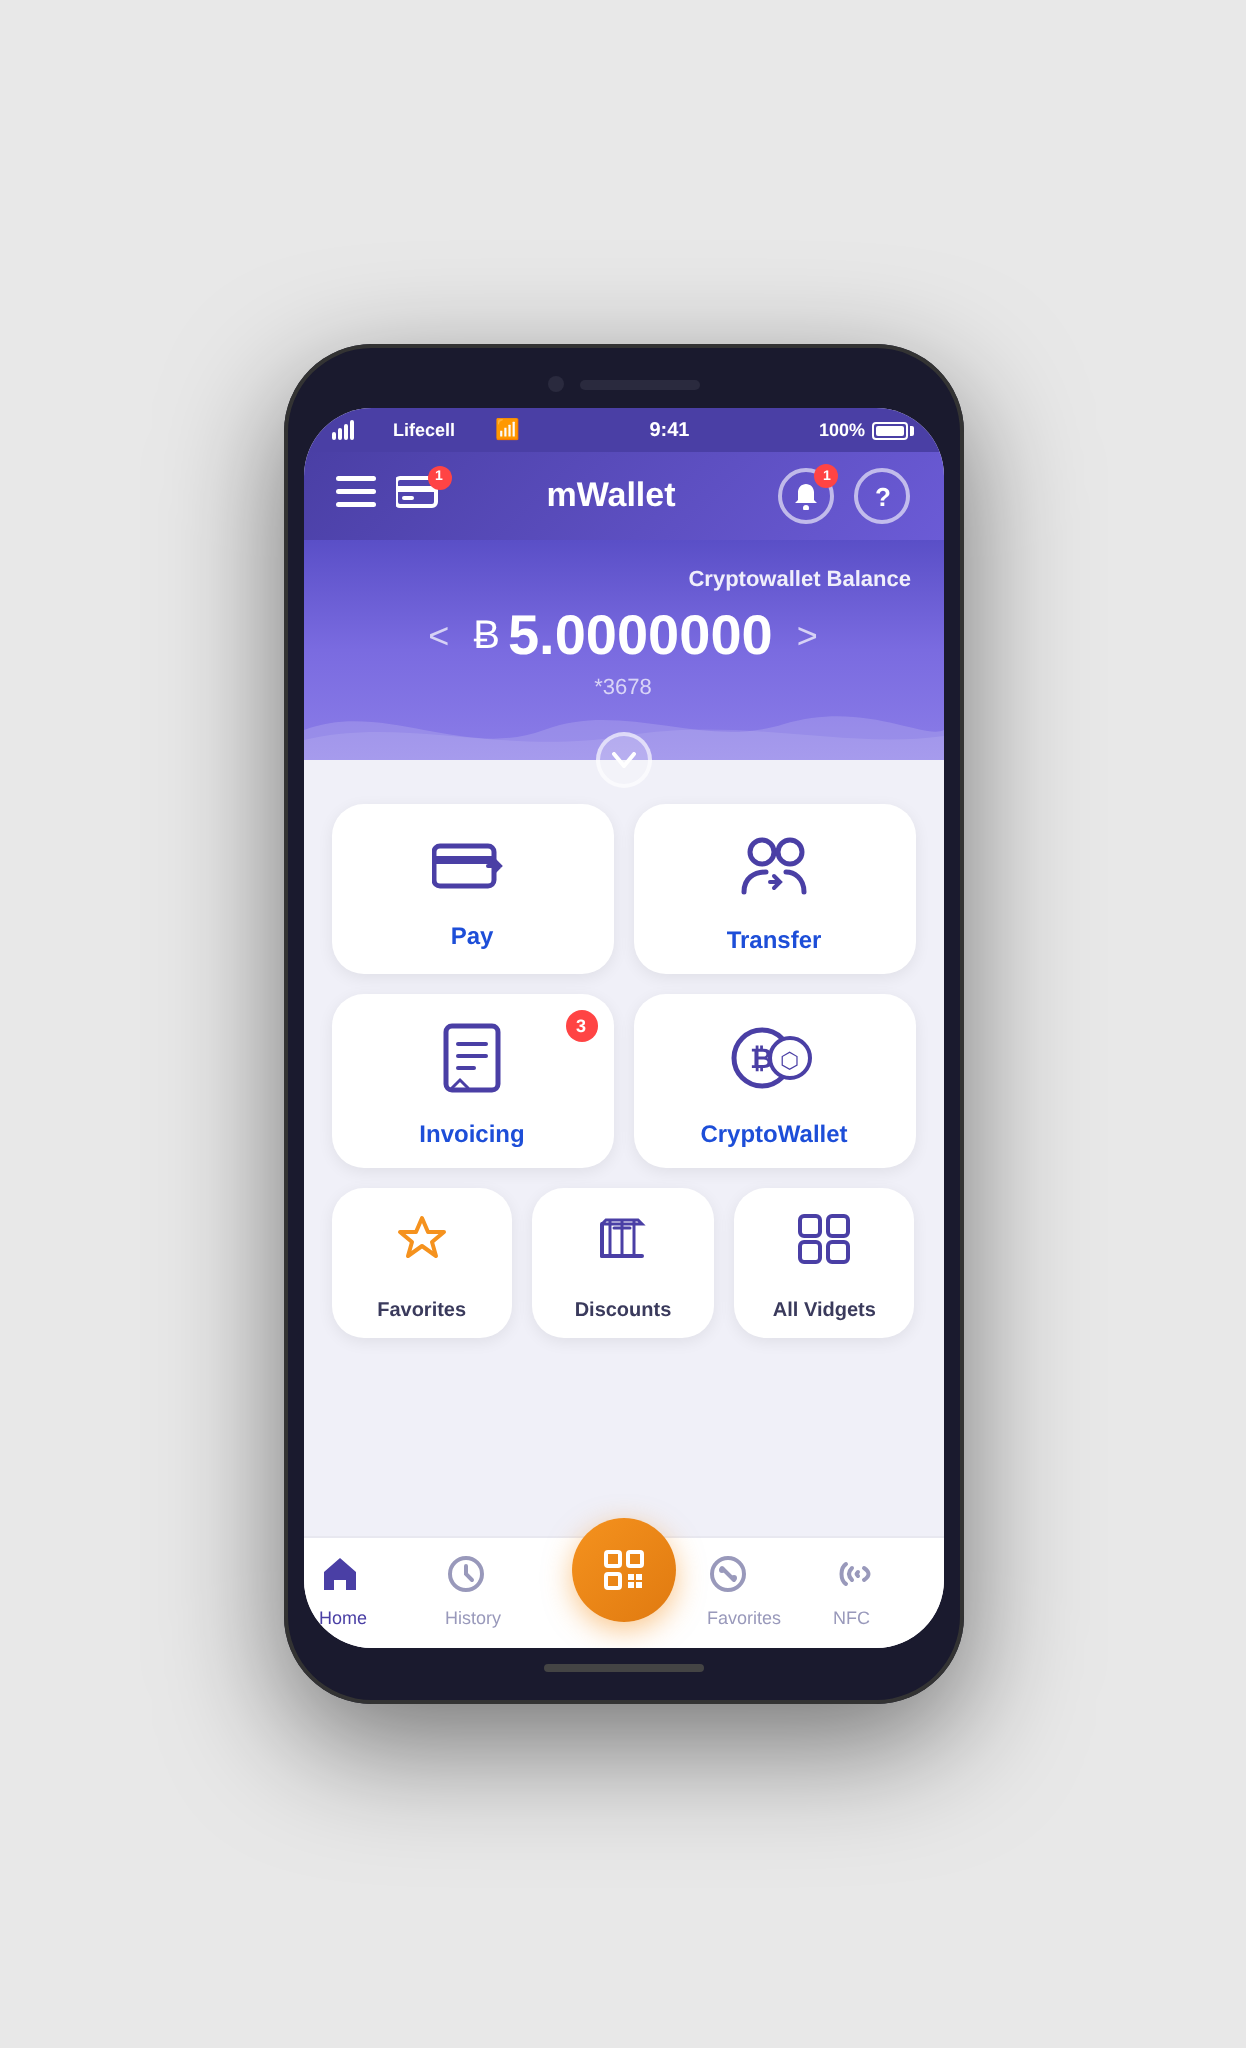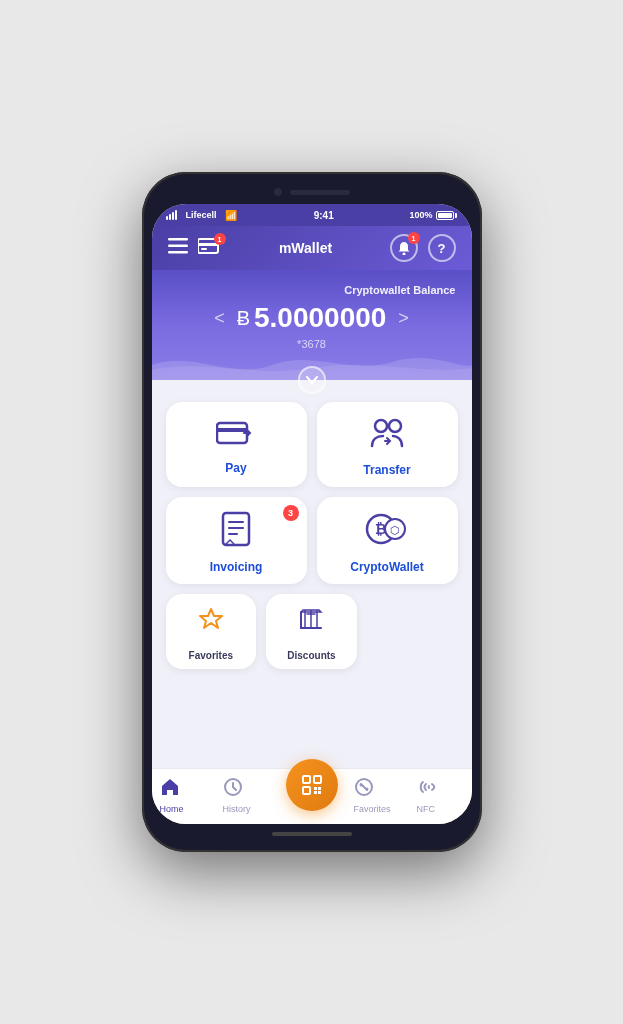--- a/index.html
+++ b/index.html
@@ -55,21 +55,21 @@
       background: #4a3fa5;
       display: flex;
       justify-content: space-between;
       align-items: center;
       padding: 4px 14px;
       height: 22px;
     }
     .status-left {
       display: flex;
       align-items: center;
-      gap: 9px;
+      gap: 20px;
       font-size: 9px;
       color: white;
       font-weight: 600;
     }
     .signal-bars {
       display: flex;
       align-items: flex-end;
       gap: 1px;
       height: 10px;
     }
@@ -140,21 +140,21 @@
       border-radius: 50%;
       width: 12px; height: 12px;
       font-size: 7px;
       display: flex;
       align-items: center;
       justify-content: center;
       font-weight: bold;
     }
     .app-title {
       color: white;
-      font-size: 14px;
+      font-size: 17px;
       font-weight: 700;
     }
     .header-right { display: flex; gap: 10px; align-items: center; }
     .header-icon-circle {
       width: 28px; height: 28px;
       border: 2px solid rgba(255,255,255,0.6);
       border-radius: 50%;
       display: flex;
       align-items: center;
       justify-content: center;
@@ -550,20 +550,31 @@
                 <line x1="8" y1="4" x2="8" y2="22" stroke="#4a3fa5" stroke-width="1.5"></line>
                 <line x1="14" y1="4" x2="14" y2="22" stroke="#4a3fa5" stroke-width="1.5"></line>
                 <line x1="20" y1="4" x2="20" y2="22" stroke="#4a3fa5" stroke-width="1.5"></line>
                 <line x1="4" y1="22" x2="24" y2="22" stroke="#4a3fa5" stroke-width="2" stroke-linecap="round"></line>
                 <path d="M10 8 L18 8" stroke="#4a3fa5" stroke-width="1.5" stroke-linecap="round"></path>
               </svg>
             </div>
             <div class="grid-label-sm">Discounts</div>
           </div>
 
+          <div class="grid-item-sm">
+            <div class="grid-icon-blue">
+              <svg width="28" height="26" viewBox="0 0 28 26" fill="none">
+                <rect x="2" y="2" width="10" height="10" rx="2" stroke="#4a3fa5" stroke-width="2"></rect>
+                <rect x="16" y="2" width="10" height="10" rx="2" stroke="#4a3fa5" stroke-width="2"></rect>
+                <rect x="2" y="15" width="10" height="10" rx="2" stroke="#4a3fa5" stroke-width="2"></rect>
+                <rect x="16" y="15" width="10" height="10" rx="2" stroke="#4a3fa5" stroke-width="2"></rect>
+              </svg>
+            </div>
+            <div class="grid-label-sm">All Vidgets</div>
+          </div>
         </div>
       </div>
 
       <div class="bottom-nav">
         <div class="nav-item">
           <div class="nav-icon active">
             <svg width="20" height="20" viewBox="0 0 20 20" fill="#4a3fa5">
               <path d="M10 2 L2 9 L2 18 L7 18 L7 13 L13 13 L13 18 L18 18 L18 9 Z"></path>
             </svg>
           </div>

